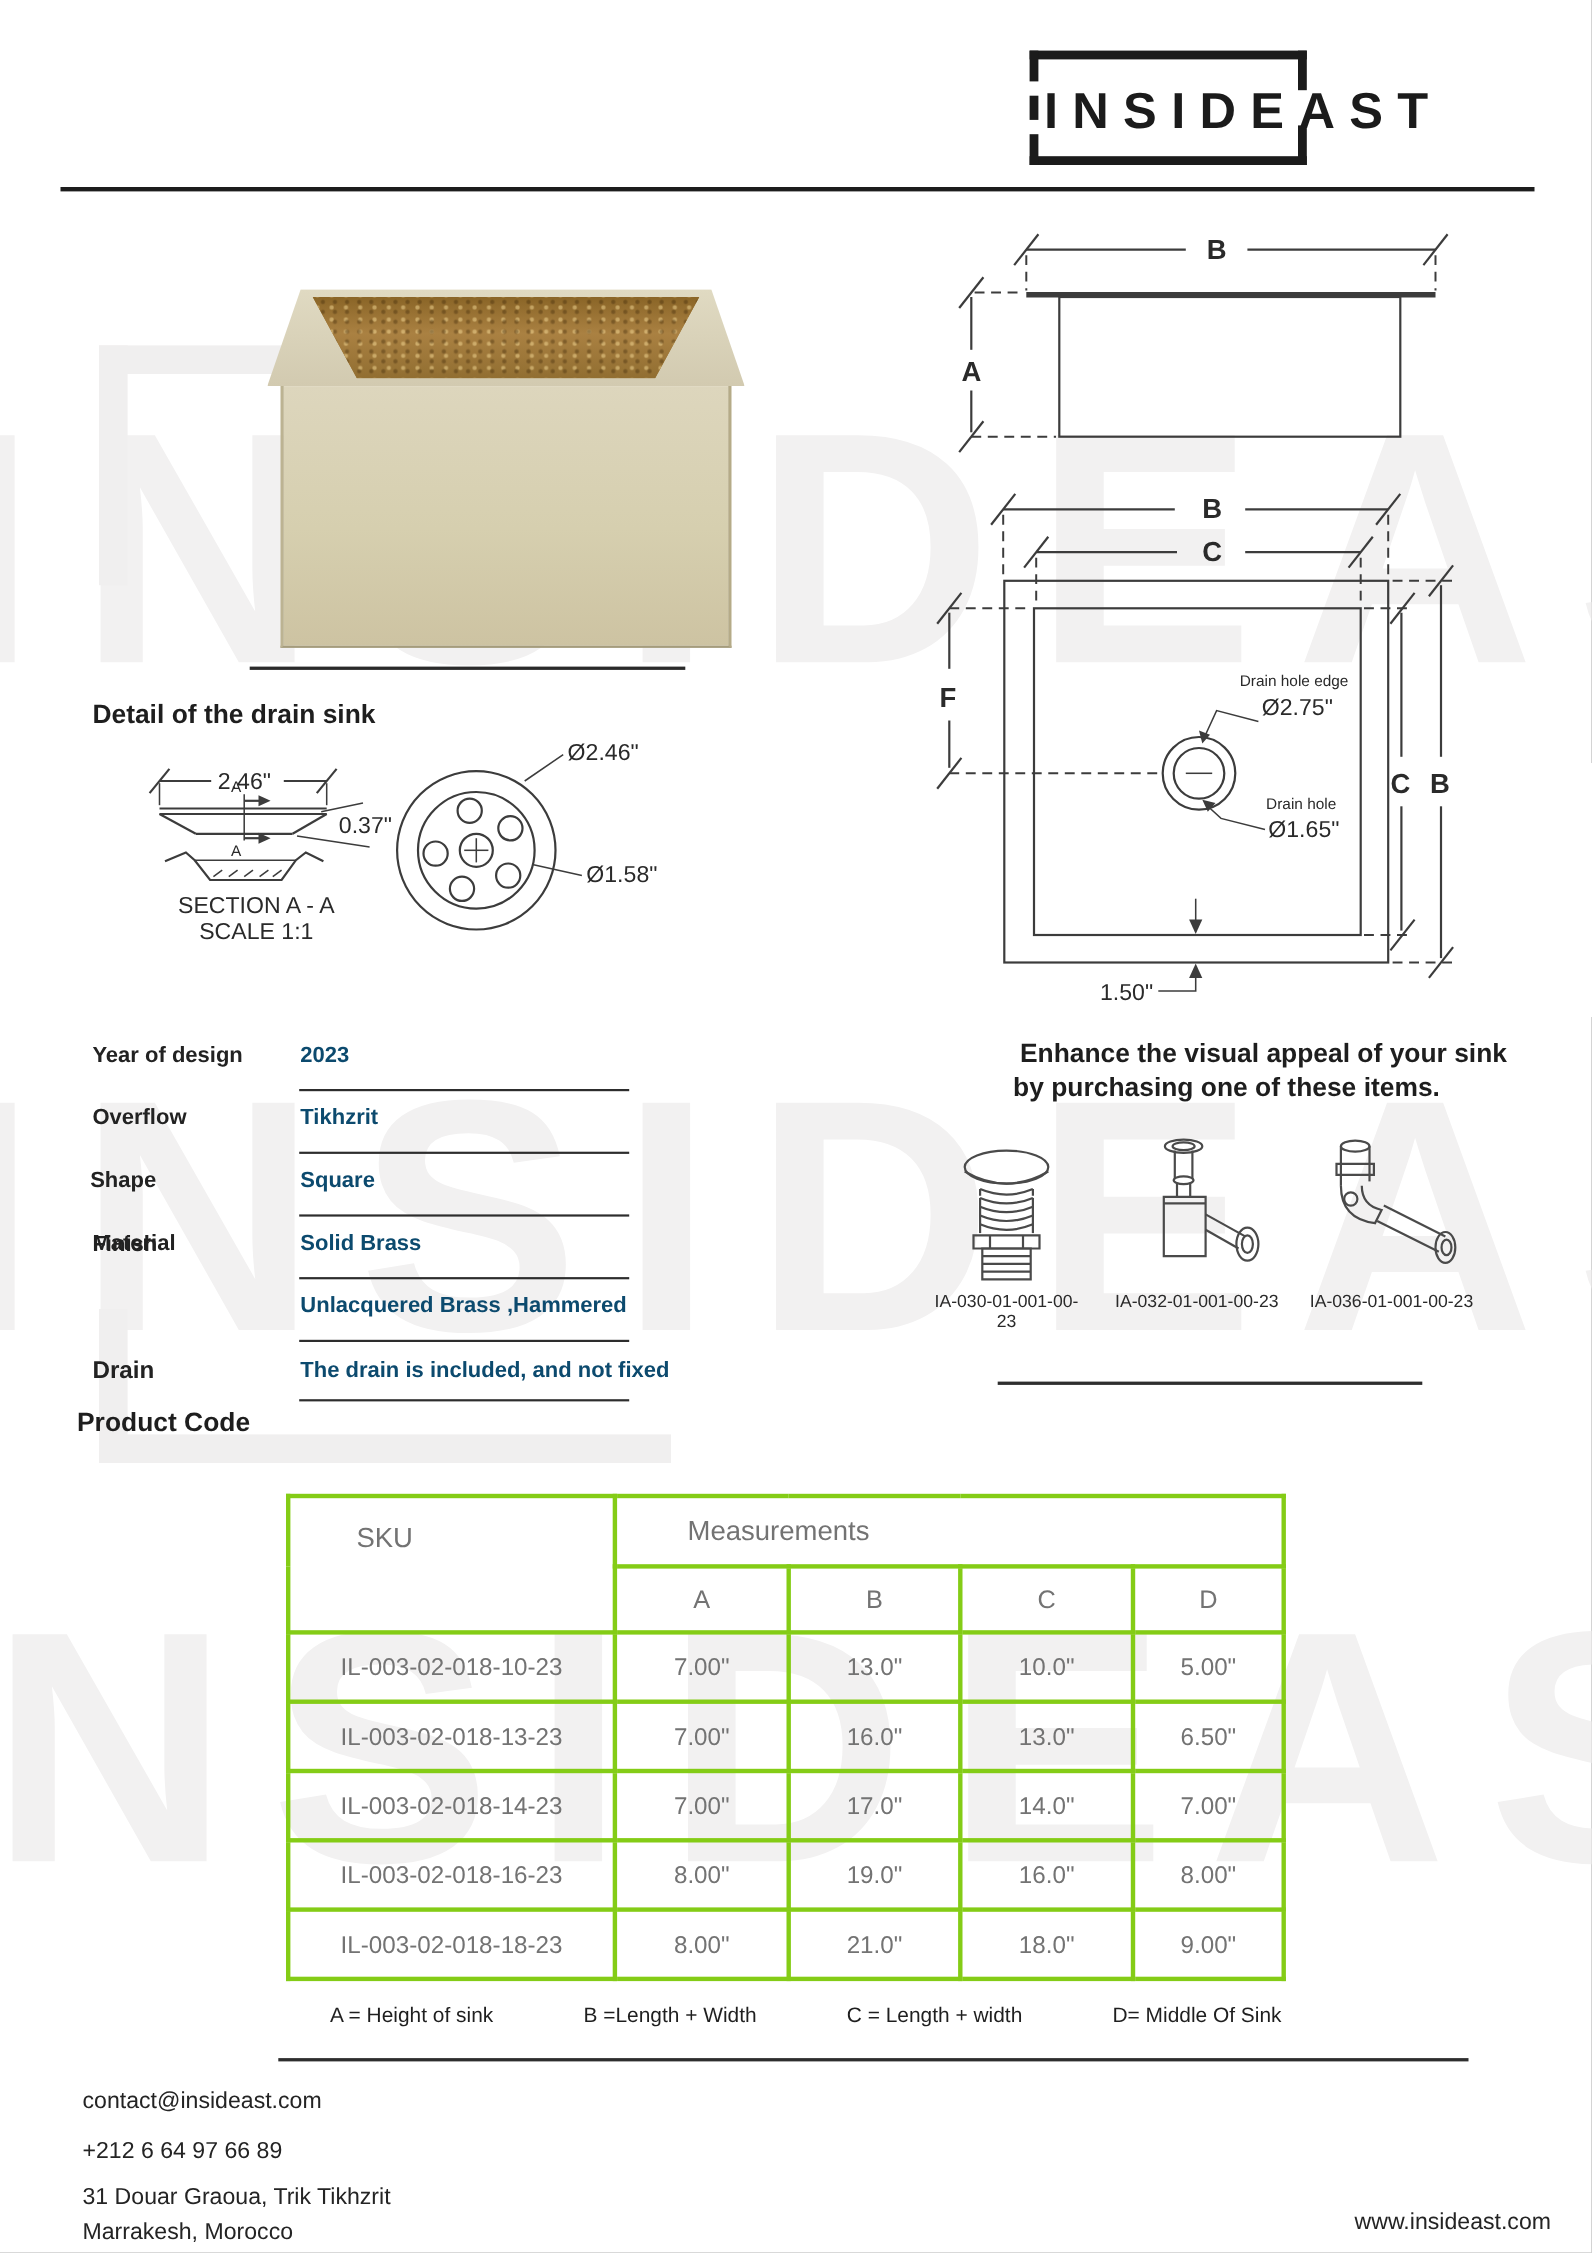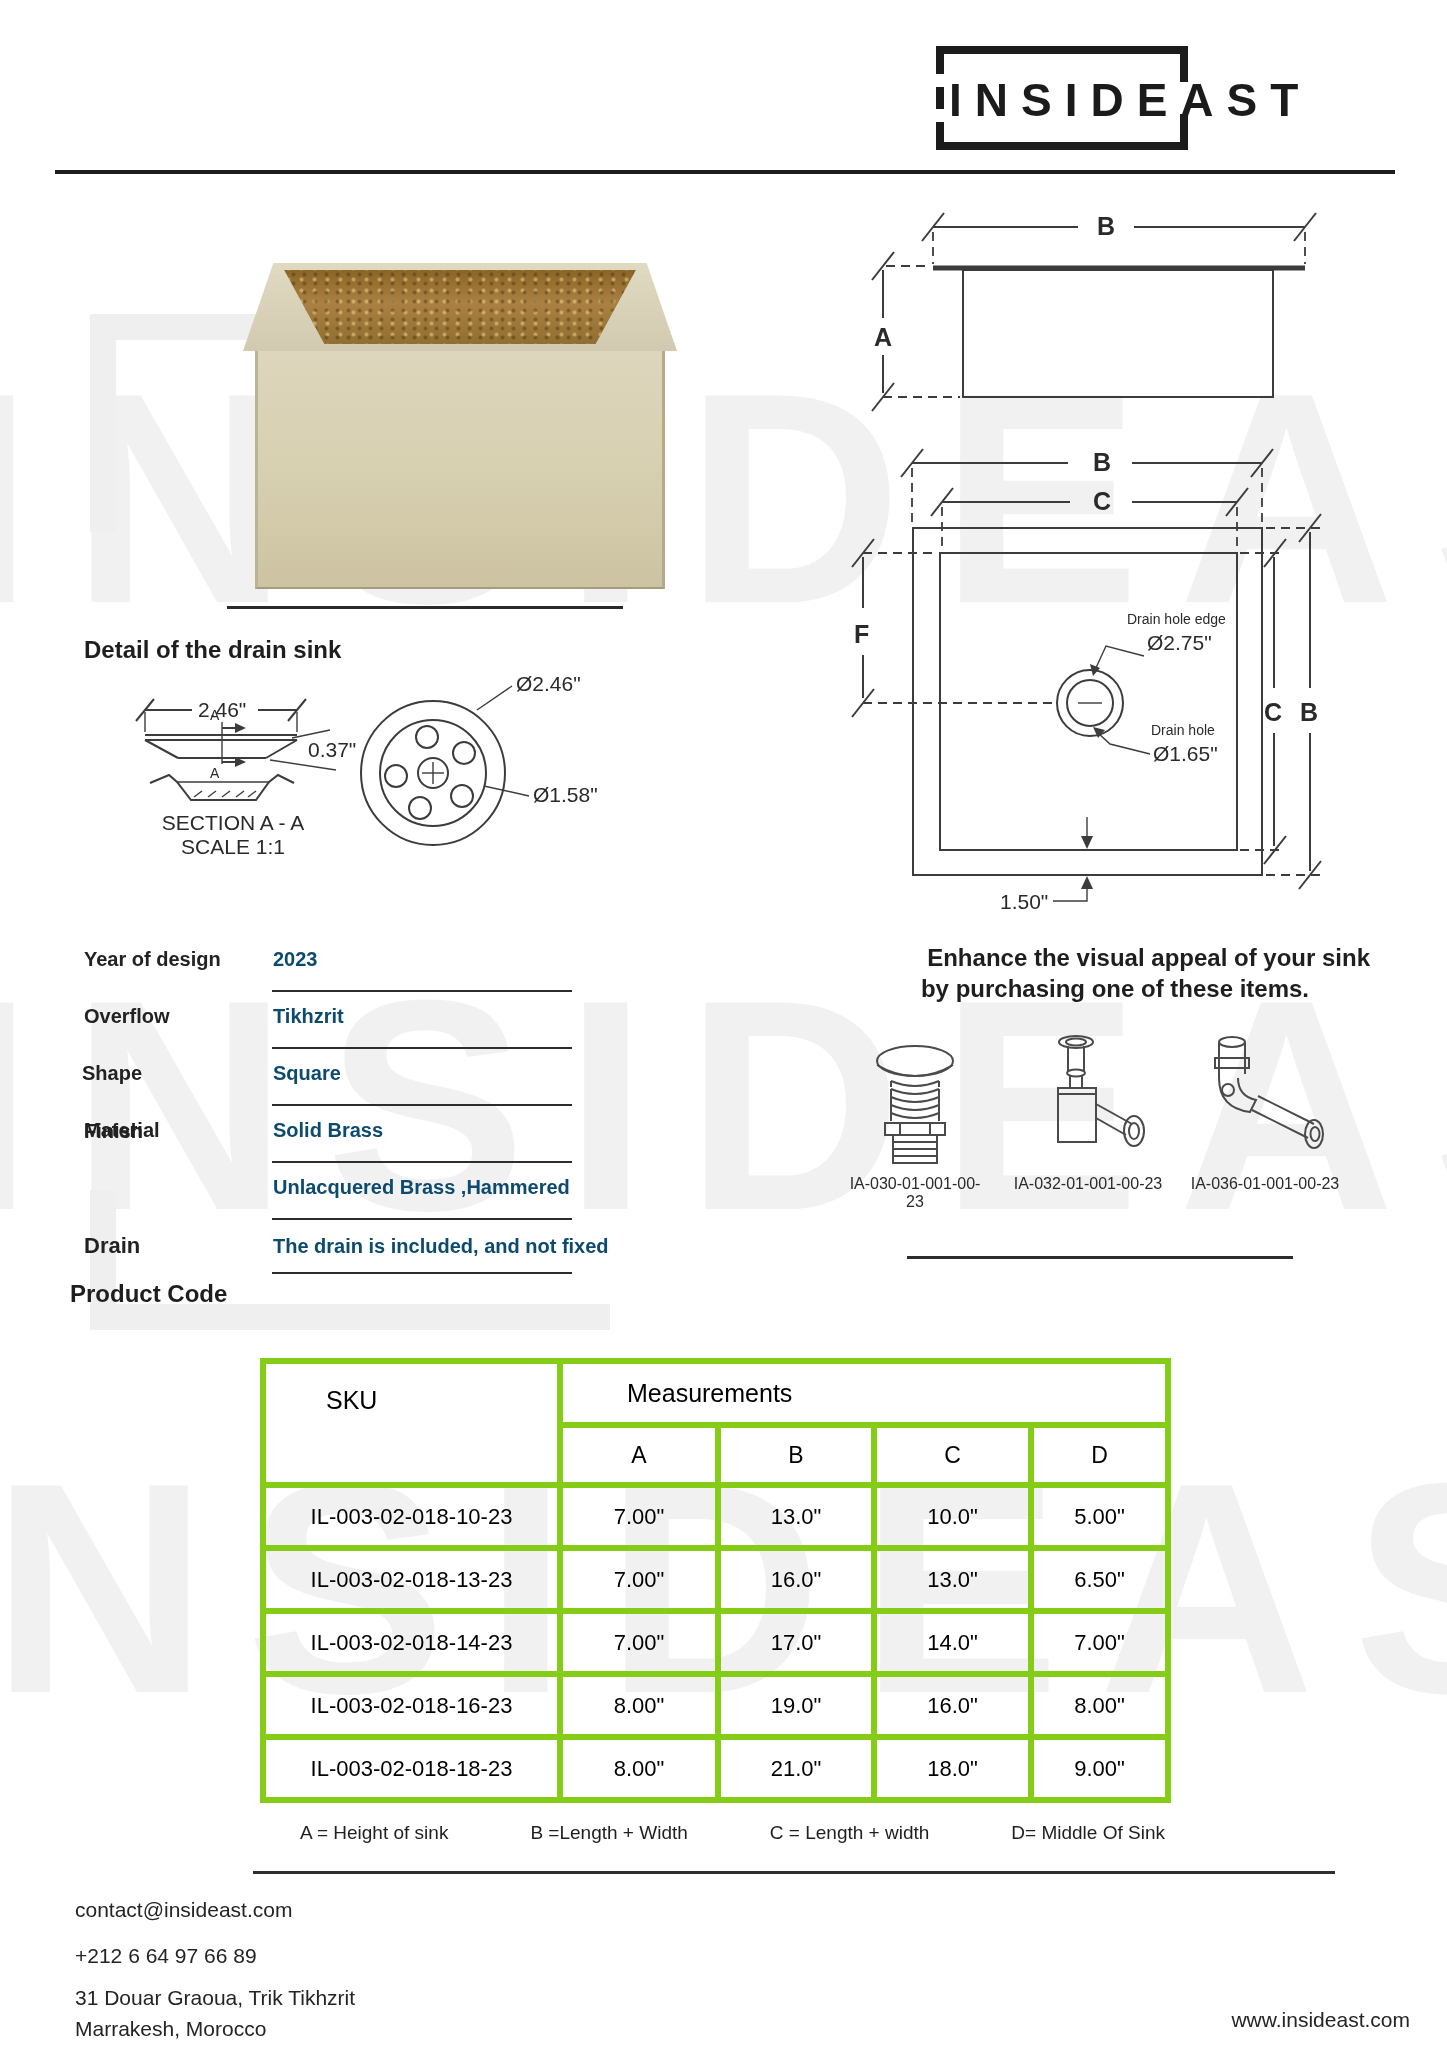--- a/index.html
+++ b/index.html
@@ -47,21 +47,21 @@
   .dim-letter { font-size:25px; font-weight:bold; }
   .dim-val { font-size:21px; }
   .dim-small { font-size:14px; }
   .acc { stroke:#4a4a4a; stroke-width:2; fill:none; }
   .arrow { fill:#3c3c3c; stroke:none; }
 
   .acc-code { font-size:16px; color:#2a2a2a; text-align:center; }
 
   
   table.spec { border-collapse:collapse; width:905px; table-layout:fixed; background:transparent; }
-  table.spec td, table.spec th { border:6px solid #84cc16; font-weight:normal; color:#000000;margin-top:48px; }
+  table.spec td, table.spec th { border:4px solid #84cc16; font-weight:normal; color:#737373;margin-top:48px; }
   .th-sku { font-size:25px; font-weight:bold; text-align:left; padding-left:60px; vertical-align:top; padding-top:22px; }
   .th-meas { font-size:25px; font-weight:bold; text-align:left; padding-left:64px; height:64px; }
   .th-sub { font-size:23px; font-weight:bold; text-align:center; height:60px; }
   .td-cell { font-size:22px; text-align:center; height:63px; }
   .legend { display:flex; justify-content:space-between; font-size:19px; color:#1f1f1f; }
 
   .foot { font-size:21px; color:#242424; }
   .rule2 { background:#2e2e2e; }
 </style>
 </head>

